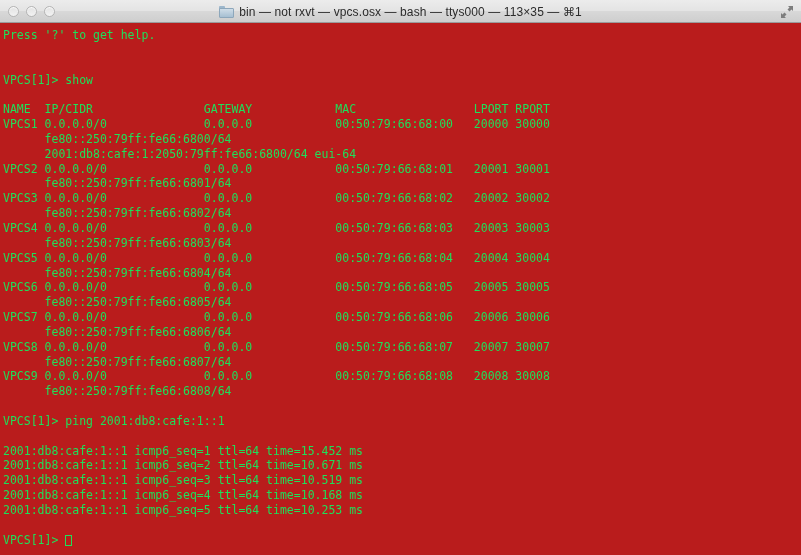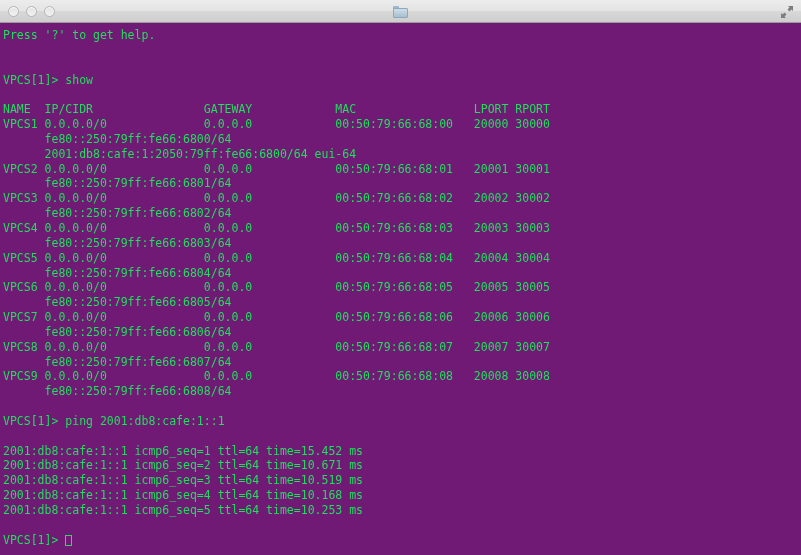--- a/index.html
+++ b/index.html
@@ -54,21 +54,21 @@
     font-size:12px; color:#2b2b2b; letter-spacing:.1px;
     white-space:nowrap;
   }
   #expand-icon {
     position:absolute; right:7px; top:5px;
     width:14px; height:14px;
   }
   
   #terminal {
     flex:1 1 auto;
-    background:#701a75;
+    background:#b91c1c;
     padding:5px 0 0 3px;
     overflow:hidden;
   }
   #screen {
     font-family:"DejaVu Sans Mono","Liberation Mono",monospace;
     font-size:11.5px;
     line-height:14.85px;
     color:#1ee05a;
     white-space:pre;
     letter-spacing:0px;
@@ -91,20 +91,21 @@
     <div id="traffic">
       <div class="light"></div>
       <div class="light"></div>
       <div class="light"></div>
     </div>
     <div id="title-center">
       <div id="folder-icon">
         <div class="tab"></div>
           <div class="body"></div>
       </div>
+      <span id="title-text">bin — not rxvt — vpcs.osx — bash — ttys000 — 113×35 — ⌘1</span>
     </div>
     <svg id="expand-icon" viewBox="0 0 14 14">
       <path d="M8 1 L13 1 L13 6 L11.5 4.5 L9.5 6.5 L7.5 4.5 L9.5 2.5 Z" fill="#7d7d7d"></path>
       <path d="M6 13 L1 13 L1 8 L2.5 9.5 L4.5 7.5 L6.5 9.5 L4.5 11.5 Z" fill="#7d7d7d"></path>
     </svg>
   </div>
 
   <div id="terminal">
     <div id="screen"><div class="line">Press '?' to get help.</div><div class="line">&nbsp;</div><div class="line">&nbsp;</div><div class="line">VPCS[1]&gt; show</div><div class="line">&nbsp;</div><div class="line">NAME  IP/CIDR                GATEWAY            MAC                 LPORT RPORT</div><div class="line">VPCS1 0.0.0.0/0              0.0.0.0            00:50:79:66:68:00   20000 30000</div><div class="line">      fe80::250:79ff:fe66:6800/64</div><div class="line">      2001:db8:cafe:1:2050:79ff:fe66:6800/64 eui-64</div><div class="line">VPCS2 0.0.0.0/0              0.0.0.0            00:50:79:66:68:01   20001 30001</div><div class="line">      fe80::250:79ff:fe66:6801/64</div><div class="line">VPCS3 0.0.0.0/0              0.0.0.0            00:50:79:66:68:02   20002 30002</div><div class="line">      fe80::250:79ff:fe66:6802/64</div><div class="line">VPCS4 0.0.0.0/0              0.0.0.0            00:50:79:66:68:03   20003 30003</div><div class="line">      fe80::250:79ff:fe66:6803/64</div><div class="line">VPCS5 0.0.0.0/0              0.0.0.0            00:50:79:66:68:04   20004 30004</div><div class="line">      fe80::250:79ff:fe66:6804/64</div><div class="line">VPCS6 0.0.0.0/0              0.0.0.0            00:50:79:66:68:05   20005 30005</div><div class="line">      fe80::250:79ff:fe66:6805/64</div><div class="line">VPCS7 0.0.0.0/0              0.0.0.0            00:50:79:66:68:06   20006 30006</div><div class="line">      fe80::250:79ff:fe66:6806/64</div><div class="line">VPCS8 0.0.0.0/0              0.0.0.0            00:50:79:66:68:07   20007 30007</div><div class="line">      fe80::250:79ff:fe66:6807/64</div><div class="line">VPCS9 0.0.0.0/0              0.0.0.0            00:50:79:66:68:08   20008 30008</div><div class="line">      fe80::250:79ff:fe66:6808/64</div><div class="line">&nbsp;</div><div class="line">VPCS[1]&gt; ping 2001:db8:cafe:1::1</div><div class="line">&nbsp;</div><div class="line">2001:db8:cafe:1::1 icmp6_seq=1 ttl=64 time=15.452 ms</div><div class="line">2001:db8:cafe:1::1 icmp6_seq=2 ttl=64 time=10.671 ms</div><div class="line">2001:db8:cafe:1::1 icmp6_seq=3 ttl=64 time=10.519 ms</div><div class="line">2001:db8:cafe:1::1 icmp6_seq=4 ttl=64 time=10.168 ms</div><div class="line">2001:db8:cafe:1::1 icmp6_seq=5 ttl=64 time=10.253 ms</div><div class="line">&nbsp;</div><div class="line"><span>VPCS[1]&gt; </span><span class="cursor"></span></div></div>
   </div>

